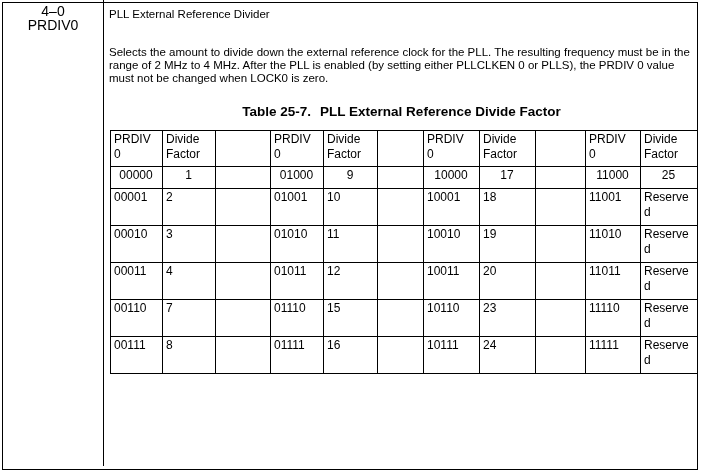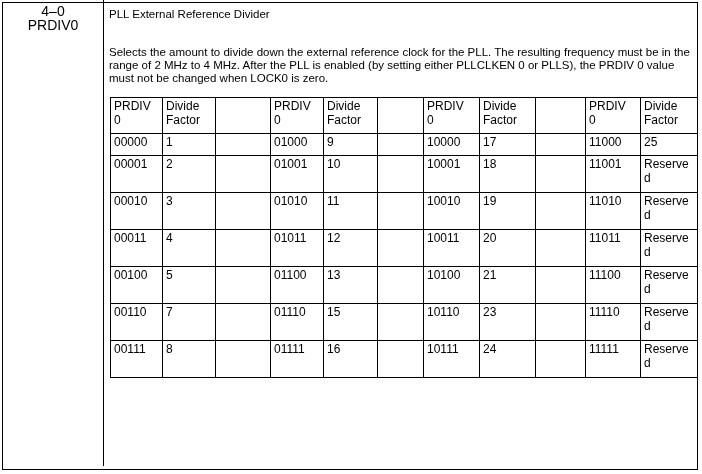--- a/index.html
+++ b/index.html
@@ -69,38 +69,41 @@
     box-sizing: border-box;
     vertical-align: top;
     text-align: left;
     font-weight: normal;
     padding: 1px 4px 1px 3px;
     overflow-wrap: break-word;
     word-wrap: break-word;
   }
   table.divide-table thead th { height: 36px; padding-right: 6px; }
   table.divide-table tbody td { height: 37px; }
-  table.divide-table tbody tr:first-child td { height: 22px; }
+  table.divide-table tbody tr:first-child td { height: 22px; text-align: center; }
 </style>
 </head>
 <body>
 
 <div class="page">
   <div class="outer-box"></div>
 
   <div class="bits-cell">
     <div>4–0</div>
     <div>PRDIV0</div>
   </div>
 
   <div class="content">
     <div class="field-heading">PLL External Reference Divider</div>
 
     <div class="field-desc">Selects the amount to divide down the external reference clock for the PLL. The resulting frequency must be in the range of 2 MHz to 4 MHz. After the PLL is enabled (by setting either PLLCLKEN 0 or PLLS), the PRDIV 0 value must not be changed when LOCK0 is zero.</div>
 
+    <div class="table-caption">
+      <span class="cap-label">Table 25-7.</span><span>PLL External Reference Divide Factor</span>
+    </div>
 
     <table class="divide-table">
       <colgroup>
         <col style="width:52px">
           <col style="width:53px">
           <col style="width:55px">
         <col style="width:53px">
           <col style="width:54px">
           <col style="width:46px">
         <col style="width:56px">
@@ -171,33 +174,20 @@
             <td>01011</td>
             <td>12</td>
             <td></td>
             <td>10011</td>
             <td>20</td>
             <td></td>
             <td>11011</td>
             <td>Reserved</td>
           </tr>
           <tr>
-            <td>00100</td>
-            <td>5</td>
-            <td></td>
-            <td>01100</td>
-            <td>13</td>
-            <td></td>
-            <td>10100</td>
-            <td>21</td>
-            <td></td>
-            <td>11100</td>
-            <td>Reserved</td>
-          </tr>
-          <tr>
             <td>00110</td>
             <td>7</td>
             <td></td>
             <td>01110</td>
             <td>15</td>
             <td></td>
             <td>10110</td>
             <td>23</td>
             <td></td>
             <td>11110</td>

